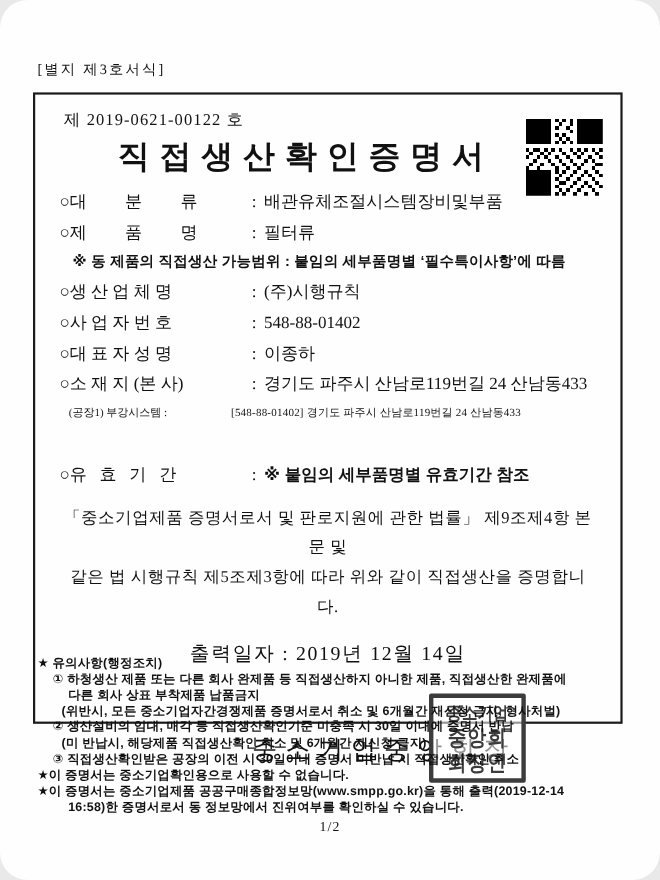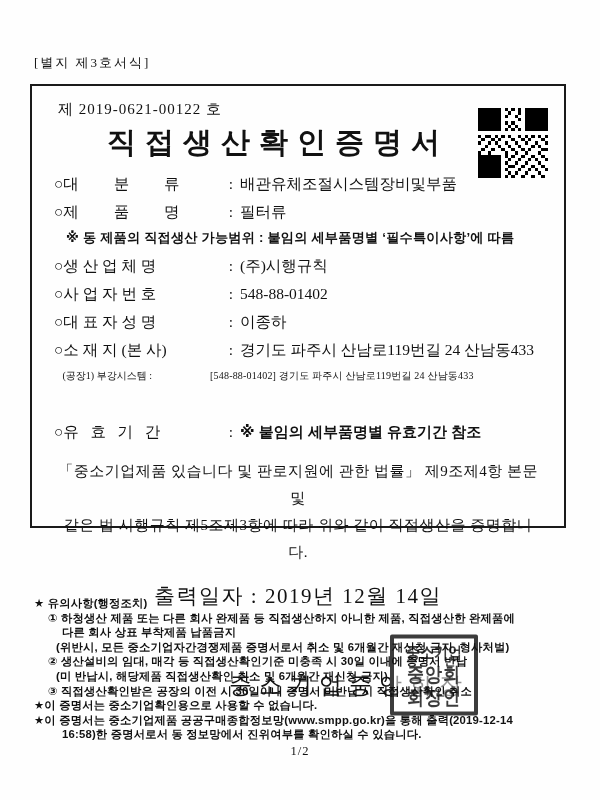--- a/index.html
+++ b/index.html
@@ -1,24 +1,25 @@
 <!DOCTYPE html>
 <html><head>
 <meta charset="utf-8">
 <style>
   html,body{margin:0;padding:0;background:#e9e9e9;}
   .page{
     position:relative;width:600px;height:800px;margin:0 auto;
     background:#fefefe;color:#111;
     font-family:"Liberation Serif","DejaVu Serif",serif;
     overflow:hidden;
+    border-radius:25px;
   }
   .form-ref{position:absolute;left:34px;top:54px;font-size:13px;letter-spacing:2px;}
   .cert-box{
-    position:absolute;left:30px;top:84px;width:536px;height:444px;
+    position:absolute;left:30px;top:84px;width:536px;height:574px;
     border:2.5px solid #1a1a1a;background:#fefefe;box-sizing:border-box;
     padding:10px 22px 0 22px;
   }
   .doc-number{font-size:15px;margin:4px 0 2px 4px;letter-spacing:1px;}
   .cert-title{
     text-align:center;font-size:29px;font-weight:bold;letter-spacing:9px;
     margin:4px 40px 10px 0;white-space:nowrap;
   }
   .qr{position:absolute;top:22px;right:16px;width:70px;height:70px;}
   .fields{margin-top:8px;}
@@ -29,21 +30,21 @@
   .range-note{
     font-size:13.2px;font-weight:bold;margin:1px 0 8px 12px;line-height:18px;
     font-family:"Liberation Sans","DejaVu Sans",sans-serif;letter-spacing:0.2px;
   }
   .factory-row{display:flex;align-items:baseline;font-size:10px;margin:2px 0 0 6px;line-height:18px;}
   .factory-label{white-space:pre;flex:0 0 150px;}
   .factory-value{white-space:nowrap;letter-spacing:0.2px;}
   .validity-row{margin-top:36px;}
   .validity-value{font-weight:bold;font-family:"Liberation Sans","DejaVu Sans",sans-serif;font-size:15px;}
   .statement{ text-align:center;font-size:15px;line-height:27px;margin-top:16px;letter-spacing:0.5px;}
-  .print-date{text-align:center;font-size:21px;margin-top:16px;letter-spacing:1.5px;}
+  .print-date{text-align:center;font-size:18px;margin-top:16px;letter-spacing:1.5px;}
   .issuer-row{position:relative;margin-top:26px;height:86px;}
   .issuer-name{
     position:absolute;left:175px;top:34px;font-size:23px;letter-spacing:7px;white-space:nowrap;
   }
   .seal{
     position:absolute;left:336px;top:0px;width:80px;height:70px;
     border:4px solid #3c3c3c;color:#3c3c3c;border-radius:2px;
     display:flex;flex-direction:column;align-items:center;justify-content:center;
     font-family:"Liberation Sans","DejaVu Sans",sans-serif;font-weight:bold;
     transform:scaleY(1.04);background:rgba(255,255,255,0.55);
@@ -150,21 +151,21 @@
       </div>
 
       <div class="field-row validity-row">
         <span class="field-label">○유   효   기   간</span>
         <span class="field-colon">:</span>
         <span class="field-value validity-value">※ 붙임의 세부품명별 유효기간 참조</span>
       </div>
     </div>
 
     <div class="statement">
-      <div>「중소기업제품 있습니다 및 판로지원에 관한 법률」 제9조제4항 본문 및</div>
+      <div>「중소기업제품 증명서로서 및 판로지원에 관한 법률」 제9조제4항 본문 및</div>
       <div>같은 법 시행규칙 제5조제3항에 따라 위와 같이 직접생산을 증명합니다.</div>
     </div>
 
     <div class="print-date">출력일자 : 2019년 12월 14일</div>
 
     <div class="issuer-row">
       <div class="issuer-name">중소기업중앙회장</div>
       <div class="seal">
         <div class="seal-line first">중소기업</div>
         <div class="seal-line">중앙회</div>

